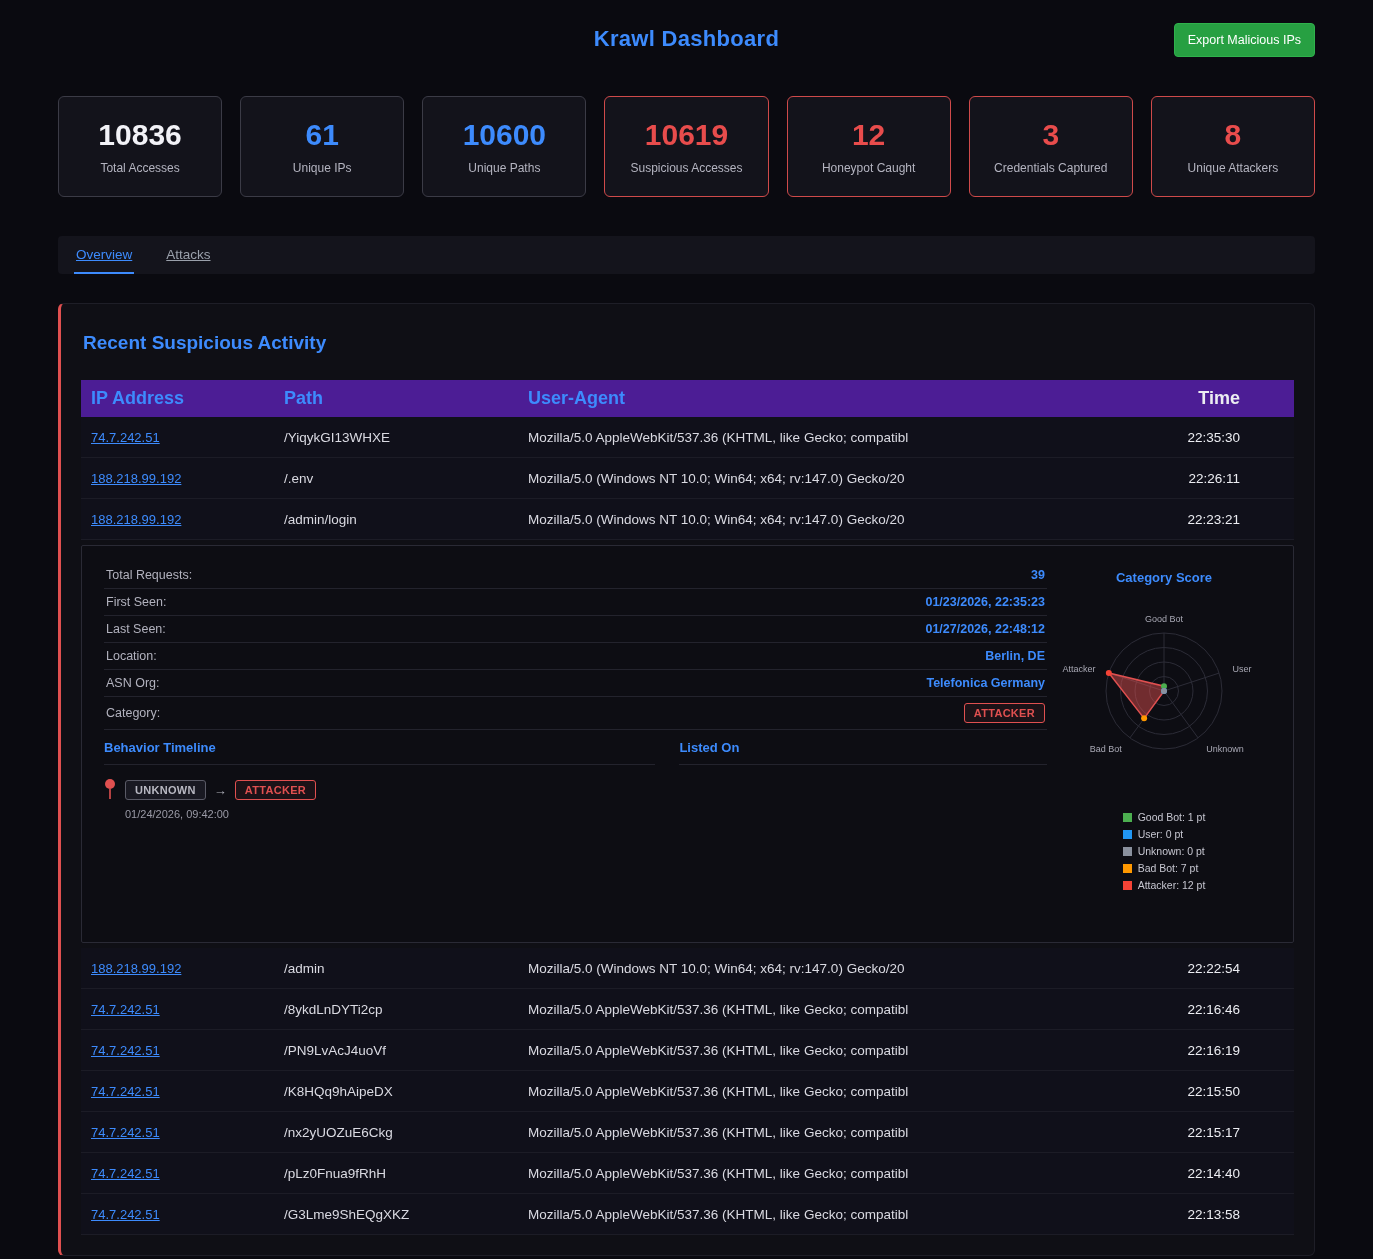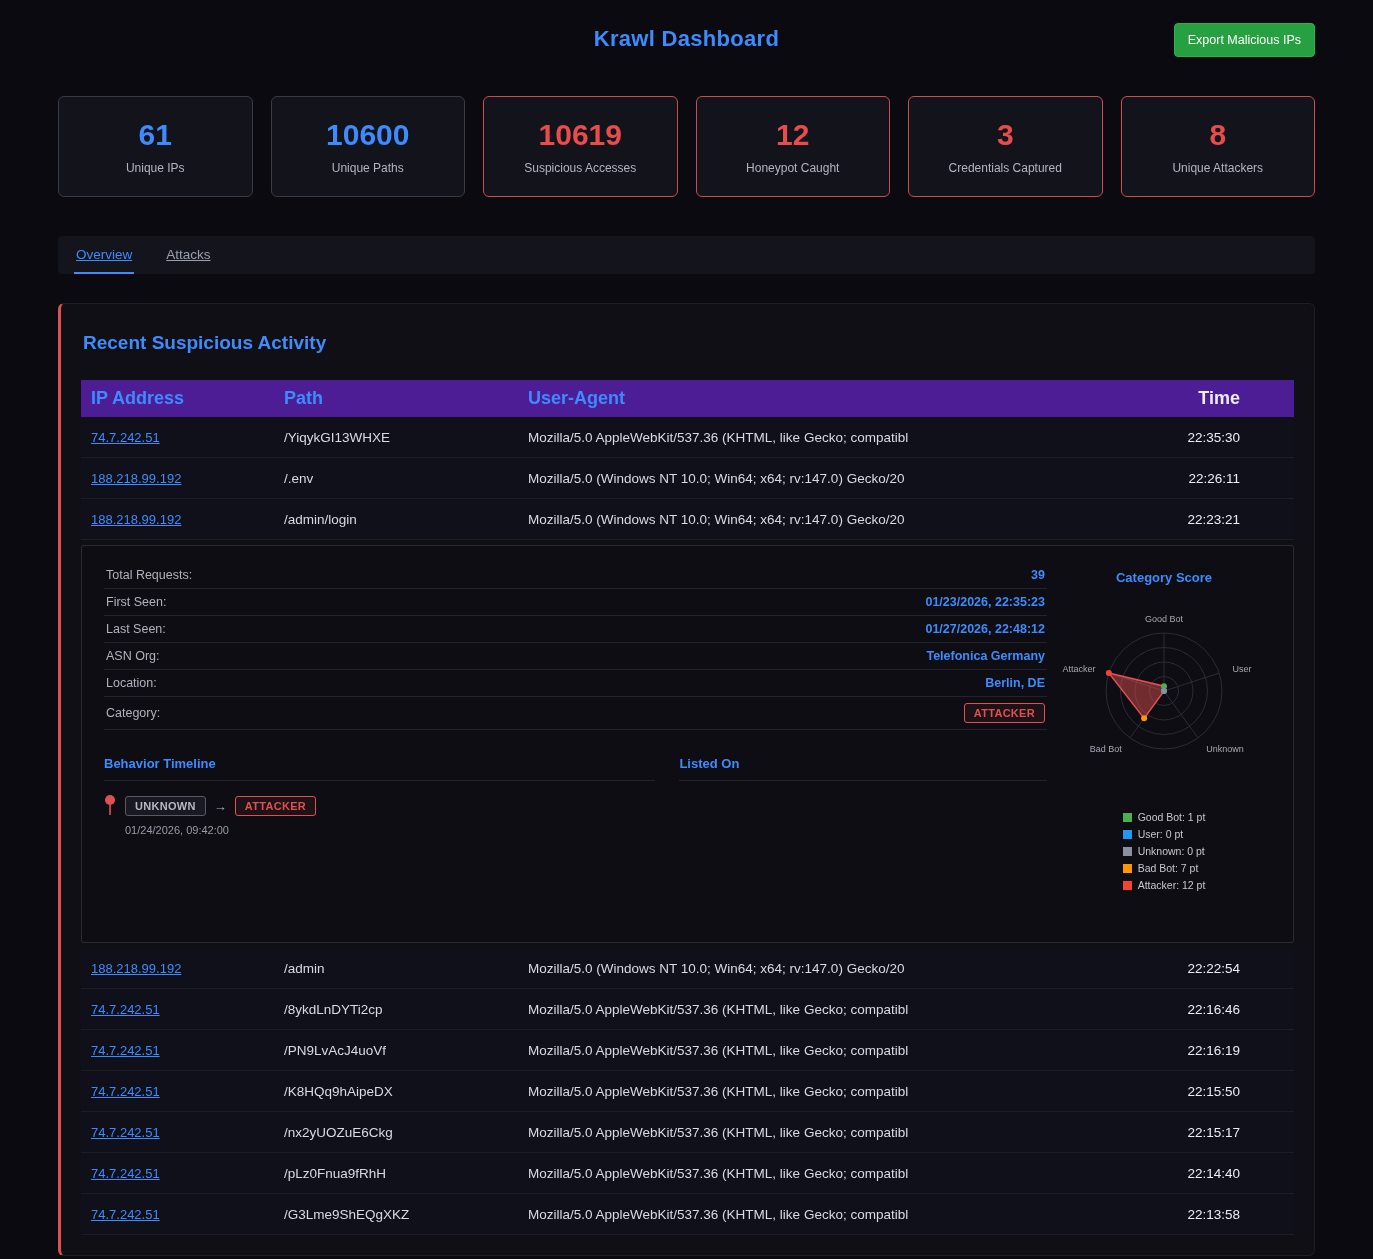--- a/index.html
+++ b/index.html
@@ -62,21 +62,21 @@
     margin:5px 0; border:1px solid #2a2a35; background:#0d0d13; border-radius:2px;
     padding:16px 22px; display:flex; gap:10px; min-height:398px;
   }
   .detail-left { flex:1; }
   .field-row { display:flex; justify-content:space-between; align-items:center; padding:6px 2px; border-bottom:1px solid #23232d; font-size:12.5px; min-height:26px; }
   .field-label { color:#b2b2be; }
   .field-value { color:#3d8bfd; font-weight:bold; }
   .badge { display:inline-block; border-radius:3px; font-size:11px; font-weight:bold; padding:3px 9px; letter-spacing:.3px; }
   .badge.red { color:#e05050; border:1px solid #e05050; background:rgba(224,80,80,.07); }
   .badge.gray { color:#b8b8c2; border:1px solid #5a5a66; background:#191922; }
-  .two-col { display:flex; gap:24px; margin-top:26px; }
+  .two-col { display:flex; gap:24px; margin-top:10px; }
   .timeline-col { flex:1.5; }
   .listed-col { flex:1; }
   .sub-title { color:#3d8bfd; font-size:13px; font-weight:bold; padding-bottom:9px; border-bottom:1px solid #23232d; margin-bottom:15px; }
   .timeline-entry { display:flex; align-items:flex-start; gap:9px; }
   .pin-icon { display:inline-block; margin-top:-2px; }
   .tl-badges { display:flex; align-items:center; gap:8px; }
   .tl-arrow { color:#aeb0ba; font-size:13px; }
   .tl-time { font-size:11px; color:#9a9aa6; margin-top:8px; }
   .listed-badges { display:flex; flex-wrap:wrap; gap:9px; }
   .badge.mono { font-family:"DejaVu Sans Mono", monospace; font-size:10px; font-weight:normal; padding:4px 8px; }
@@ -92,20 +92,24 @@
 
 <div class="page">
 
   <header class="app-header">
     <h1 class="app-title">Krawl Dashboard</h1>
     <button class="export-btn">Export Malicious IPs</button>
   </header>
 
   <div class="stats-row">
 
+      <div class="stat-card white">
+        <div class="stat-value">10836</div>
+        <div class="stat-label">Total Accesses</div>
+      </div>
 
       <div class="stat-card blue">
         <div class="stat-value">61</div>
         <div class="stat-label">Unique IPs</div>
       </div>
 
       <div class="stat-card blue">
         <div class="stat-value">10600</div>
         <div class="stat-label">Unique Paths</div>
       </div>
@@ -183,27 +187,27 @@
               <span class="field-label">First Seen:</span>
               <span class="field-value">01/23/2026, 22:35:23</span>
             </div>
 
             <div class="field-row">
               <span class="field-label">Last Seen:</span>
               <span class="field-value">01/27/2026, 22:48:12</span>
             </div>
 
             <div class="field-row">
+              <span class="field-label">Location:</span>
+              <span class="field-value">Berlin, DE</span>
+            </div>
+
+            <div class="field-row">
               <span class="field-label">ASN Org:</span>
               <span class="field-value">Telefonica Germany</span>
-            </div>
-
-            <div class="field-row">
-              <span class="field-label">Location:</span>
-              <span class="field-value">Berlin, DE</span>
             </div>
           </div>
         <div class="field-row">
           <span class="field-label">Category:</span>
           <span class="badge red">ATTACKER</span>
         </div>
 
         <div class="two-col">
           <div class="timeline-col">
             <div class="sub-title">Behavior Timeline</div>

